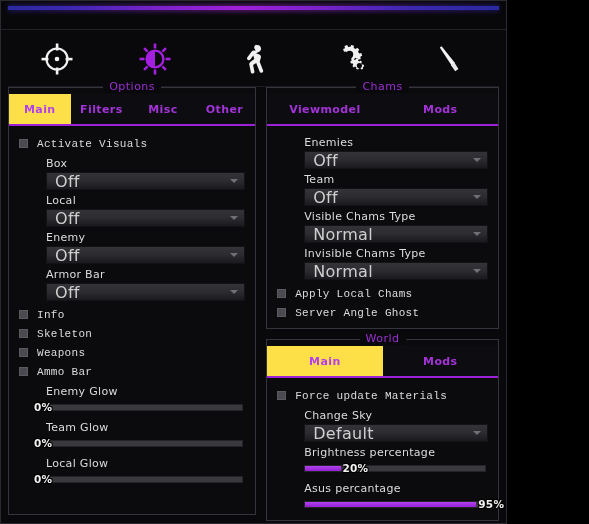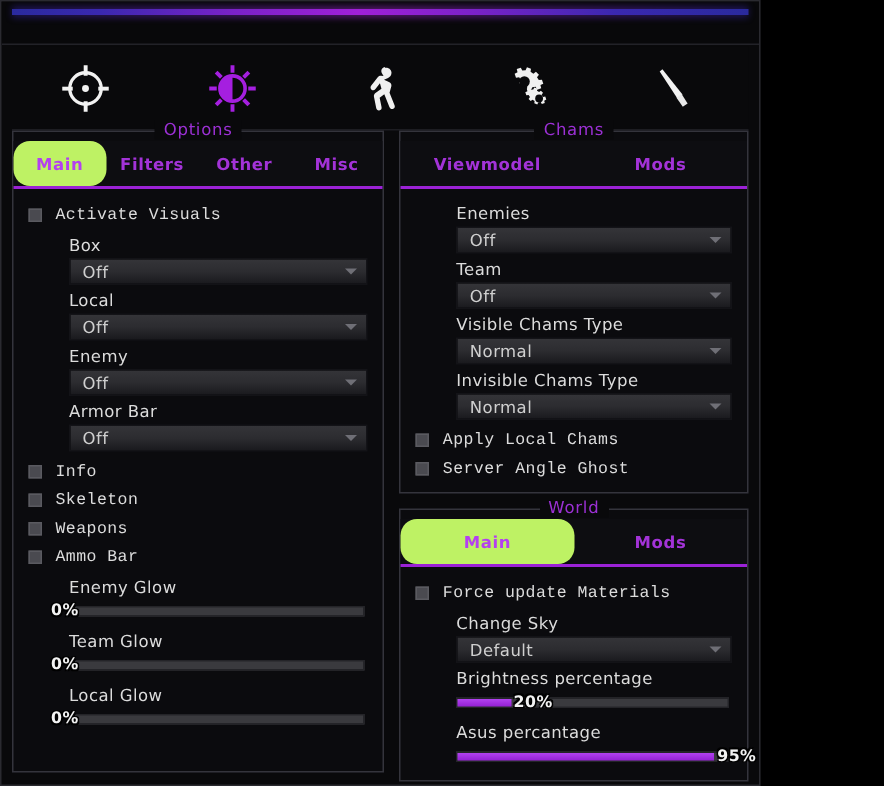--- a/index.html
+++ b/index.html
@@ -74,21 +74,21 @@
     background:#0d0d11;
     border-bottom:2px solid #9b22d6;
     height:30px;
   }
   .tab{
     flex:1;display:flex;align-items:center;justify-content:center;
     font-size:11px;font-weight:bold;color:#a333d8;
     letter-spacing:.4px;cursor:pointer;
     background:transparent;
   }
-  .tab.active{background:#bef264;color:#b43ff0;border-radius:11px;}
+  .tab.active{background:#fde047;color:#b43ff0;}
 
   
   .content{padding:8px 10px 6px 10px;}
   .row-check{
     display:flex;align-items:center;gap:9px;height:19px;
   }
   .checkbox{
     width:9px;height:9px;background:#4a4a50;border:1px solid #5a5a60;
     box-sizing:border-box;flex:0 0 auto;cursor:pointer;
   }
@@ -96,21 +96,21 @@
   .lbl-indent{font-size:11px;color:#dcdcdc;letter-spacing:.3px;margin:4px 0 2px 27px;}
 
   .combo{
     position:relative;margin:0 0 4px 27px;
     height:18px;
     background:linear-gradient(to bottom,#343438 0%,#2c2c30 50%,#1a1a1e 100%);
     border:1px solid #131317;
     box-sizing:border-box;
     display:flex;align-items:center;cursor:pointer;
   }
-  .combo .val{font-size:11px;color:#cfcfcf;padding-left:8px;letter-spacing:.3px;}
+  .combo .val{font-size:16px;color:#cfcfcf;padding-left:8px;letter-spacing:.3px;}
   .combo .arrow{
     position:absolute;right:6px;top:50%;transform:translateY(-50%);
     width:0;height:0;border-left:4px solid transparent;border-right:4px solid transparent;
     border-top:4px solid #6f6f76;
   }
 
   
   .slider-wrap{position:relative;height:17px;margin-left:15px;margin-right:2px;}
   .slider-track{
     position:absolute;left:15px;right:0;top:4px;height:7px;
@@ -212,24 +212,24 @@
         </div>
 
         <div class="tabstrip" style="margin-top:6px;">
           <div class="tab active">
               <span>Main</span>
             </div>
           <div class="tab">
               <span>Filters</span>
             </div>
           <div class="tab">
+              <span>Misc</span>
+            </div>
+          <div class="tab">
               <span>Other</span>
-            </div>
-          <div class="tab">
-              <span>Misc</span>
             </div>
         </div>
 
         <div class="content">
 
           <div class="row-check">
             <div class="checkbox"></div>
             <div class="lbl">Activate Visuals</div>
           </div>
 

